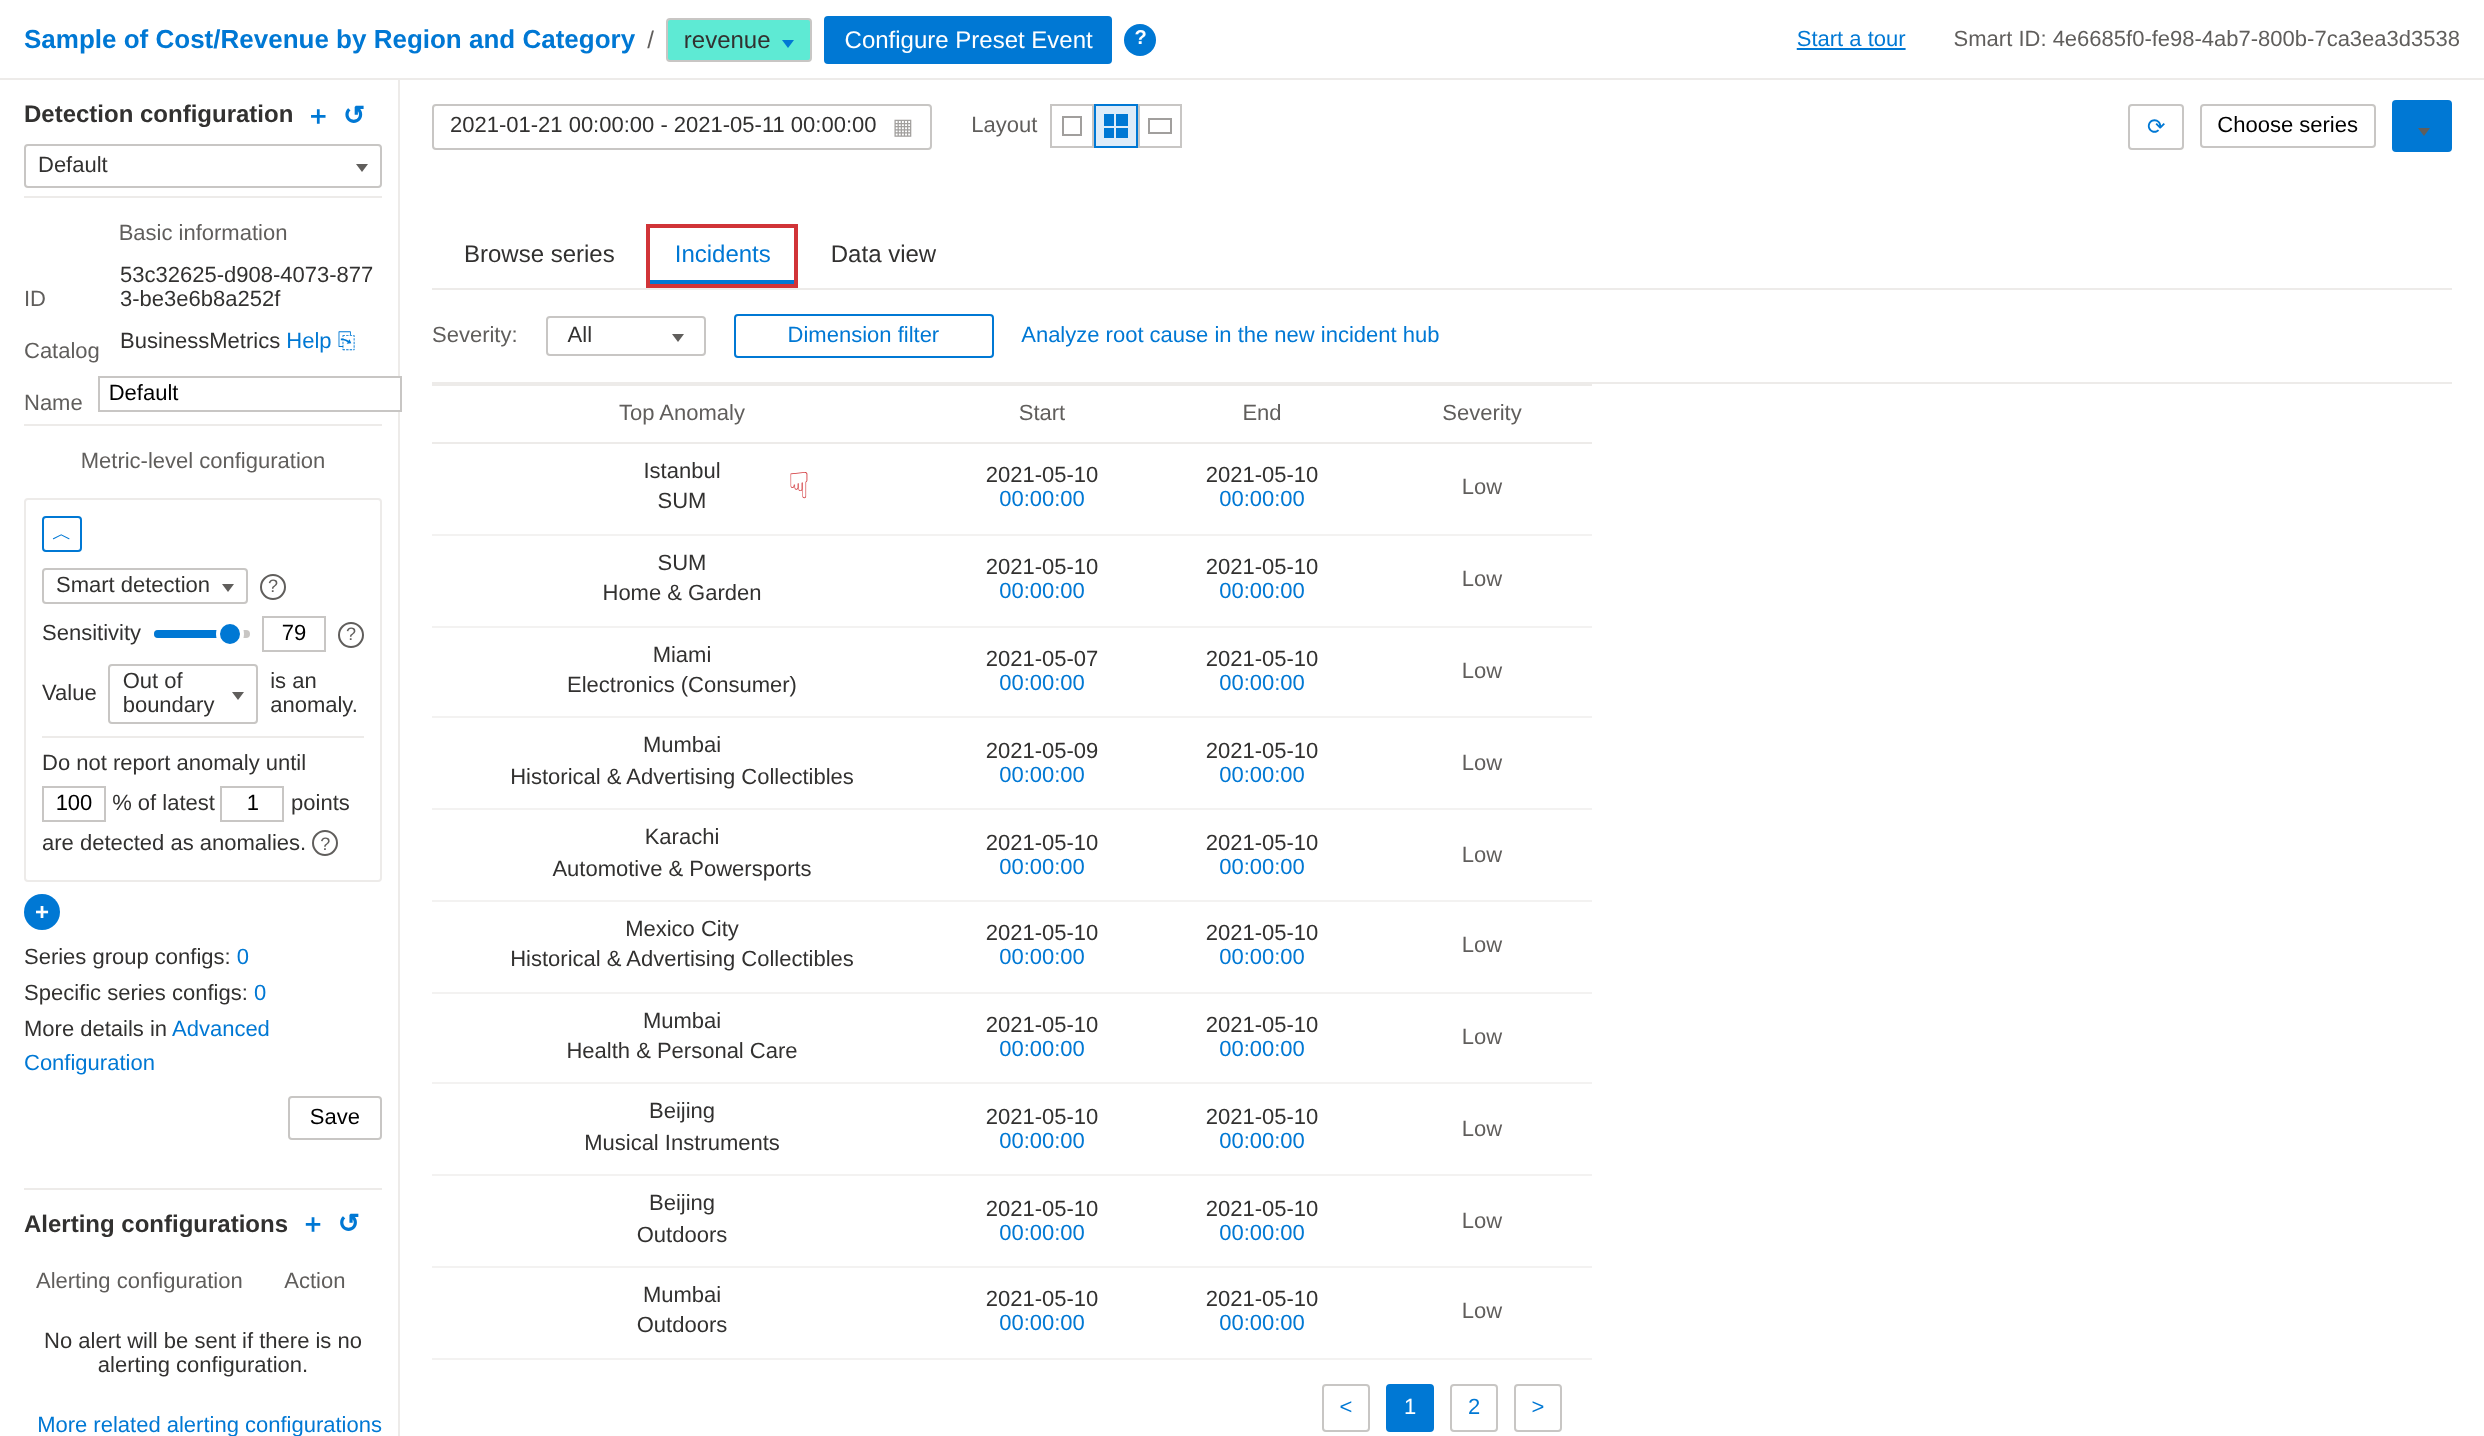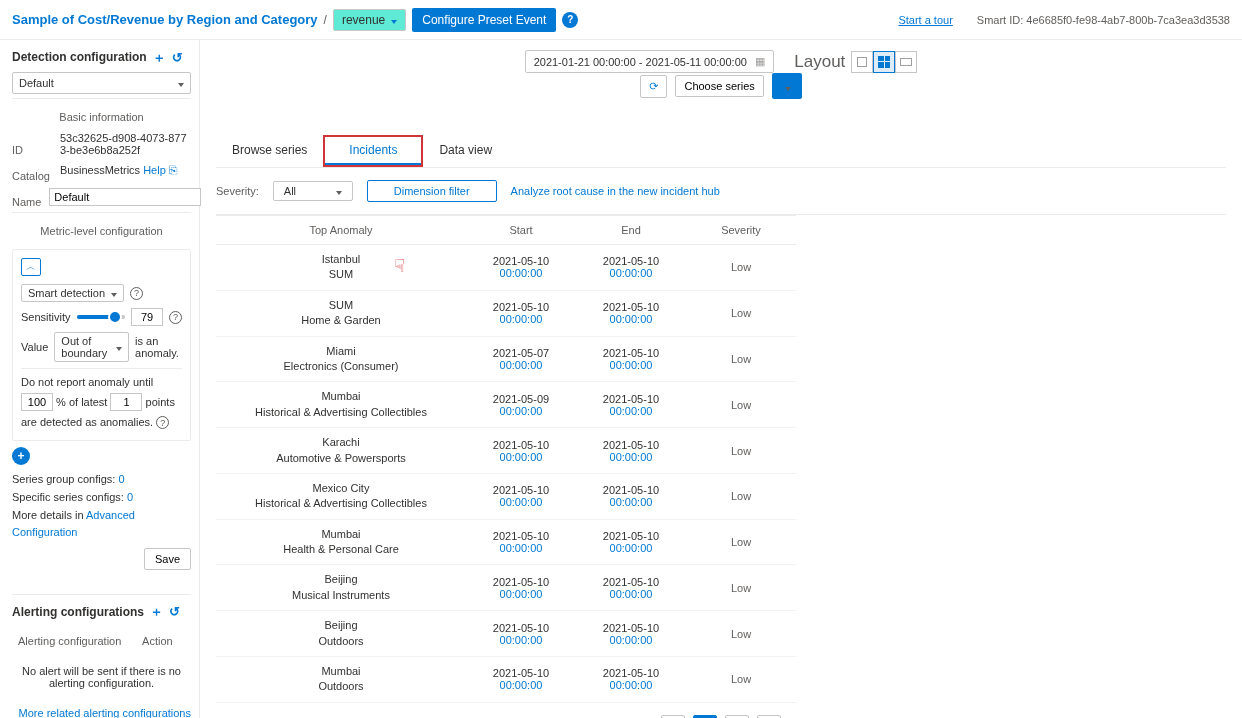--- a/index.html
+++ b/index.html
@@ -32,38 +32,38 @@
 .slider-track { position: relative; height: 4px; background: #c8c6c4; border-radius: 2px; flex: 1; }
 .slider-fill { position: absolute; left: 0; top: 0; height: 100%; background: #0078d4; border-radius: 2px; }
 .slider-thumb { position: absolute; top: 50%; width: 14px; height: 14px; background: #0078d4; border: 2px solid #fff; border-radius: 50%; transform: translate(-50%, -50%); cursor: pointer; }
 .num-in { width: 32px; border: 1px solid #c8c6c4; padding: 2px 4px; font-size: 11px; text-align: center; }
 .sentence { font-size: 11px; line-height: 1.8; }
 .add-circle { width: 18px; height: 18px; border-radius: 50%; background: #0078d4; color: #fff; display: flex; align-items: center; justify-content: center; cursor: pointer; font-weight: bold; margin: 6px 0; }
 .config-links { font-size: 11px; line-height: 1.6; }
 .config-links .l { color: #0078d4; }
 .save-btn { float: right; border: 1px solid #c8c6c4; background: #fff; padding: 4px 10px; font-size: 11px; border-radius: 2px; cursor: pointer; margin-top: 6px; }
 .content { flex: 1; padding: 10px 16px; }
-.toolbar { display: flex; align-items: center; justify-content: space-between; margin-bottom: 16px; flex-direction: column; }
+.toolbar { display: flex; align-items: center; justify-content: space-between; margin-bottom: 16px; }
 .toolbar-left { display: flex; align-items: center; gap: 20px; }
 .date-range { border: 1px solid #c8c6c4; border-radius: 2px; padding: 4px 8px; font-size: 11px; display: flex; align-items: center; gap: 8px; min-width: 180px; cursor: pointer; }
-.layout-ctrl { display: flex; align-items: center; gap: 6px; font-size: 17px; color: #605e5c; }
+.layout-ctrl { display: flex; align-items: center; gap: 6px; font-size: 11px; color: #605e5c; }
 .layout-opts { display: flex; }
 .layout-cell { width: 22px; height: 22px; border: 1px solid #c8c6c4; display: flex; align-items: center; justify-content: center; cursor: pointer; background: #fff; }
 .layout-cell.active { background: #deecf9; border-color: #0078d4; }
 .grid-icon { display: grid; grid-template-columns: 1fr 1fr; gap: 1px; width: 12px; height: 12px; }
 .grid-icon span { background: #605e5c; }
 .active .grid-icon span { background: #0078d4; }
 .toolbar-right { display: flex; align-items: center; gap: 8px; }
 .outline-btn { border: 1px solid #c8c6c4; background: #fff; padding: 4px 8px; border-radius: 2px; font-size: 11px; cursor: pointer; }
 .blue-sq-btn { background: #0078d4; border: none; width: 30px; height: 26px; border-radius: 2px; color: #fff; cursor: pointer; display: flex; align-items: center; justify-content: center; }
 .main-tabs { display: flex; gap: 0; border-bottom: 1px solid #edebe9; margin-top: 36px; }
 .tab { padding: 8px 16px; font-size: 12px; color: #323130; cursor: pointer; border-bottom: 2px solid transparent; }
 .tab.active { color: #0078d4; border-bottom-color: #0078d4; }
 .tab-highlight { border: 2px solid #d13438; padding: 0; }
-.tab-highlight .tab { padding: 6px 24px; }
+.tab-highlight .tab { padding: 6px 12px; }
 .filters { display: flex; align-items: center; gap: 14px; padding: 12px 0; border-bottom: 1px solid #edebe9; font-size: 11px; }
 .filters .lbl { color: #605e5c; }
 .sev-select { border: 1px solid #c8c6c4; padding: 3px 10px; font-size: 11px; min-width: 80px; display: inline-flex; justify-content: space-between; align-items: center; cursor: pointer; border-radius: 2px; }
 .dim-btn { border: 1px solid #0078d4; color: #0078d4; background: #fff; padding: 4px 26px; font-size: 11px; border-radius: 2px; cursor: pointer; }
 .link-txt { color: #0078d4; cursor: pointer; font-size: 11px; }
 .tbl { width: 580px; border-collapse: collapse; }
 .tbl th { font-weight: 400; color: #605e5c; font-size: 11px; padding: 8px 6px; text-align: center; border-bottom: 1px solid #edebe9; border-top: 1px solid #edebe9; }
 .tbl td { padding: 7px 6px; text-align: center; font-size: 11px; border-bottom: 1px solid #f3f2f1; }
 .tbl .anom { color: #323130; line-height: 1.4; }
 .tbl .time { color: #0078d4; }

